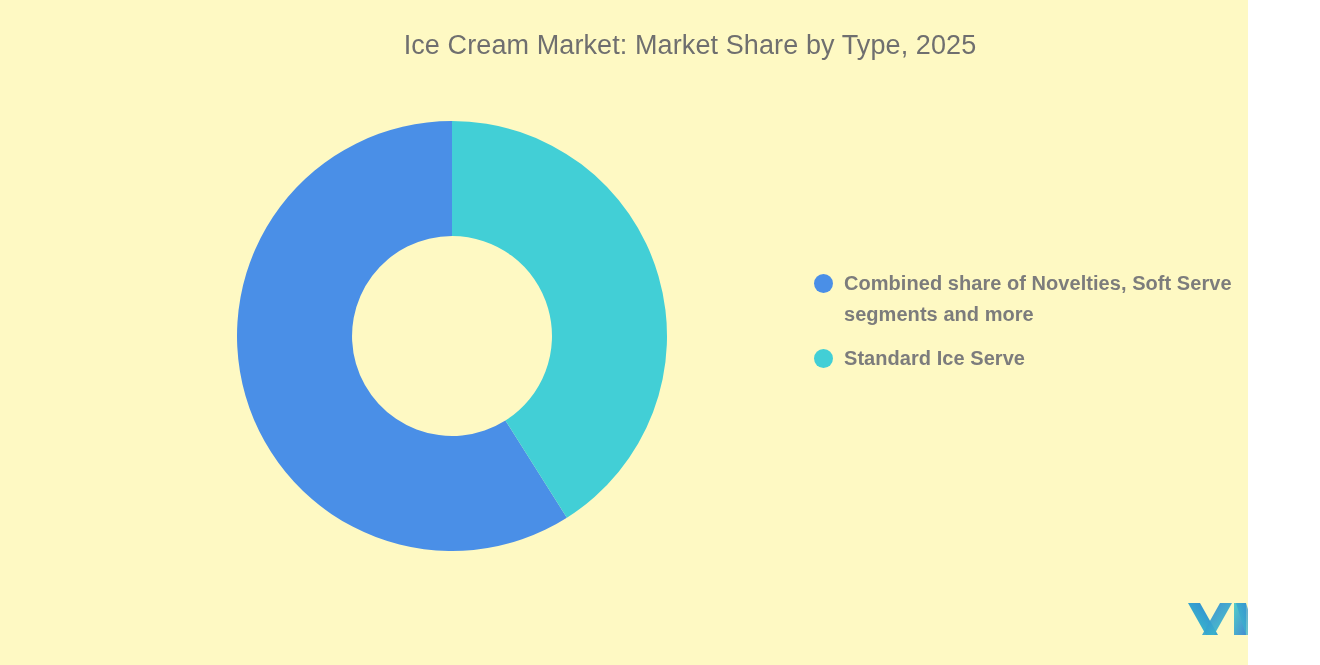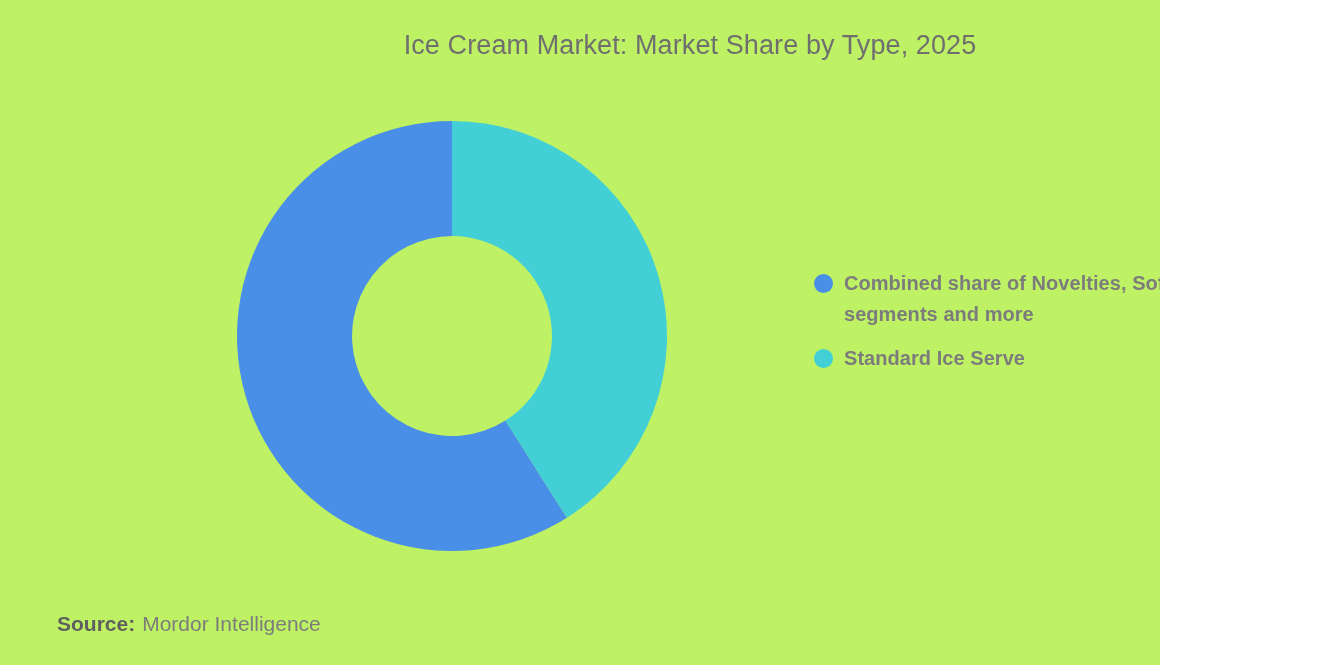--- a/index.html
+++ b/index.html
@@ -3,23 +3,23 @@
 <meta charset="utf-8">
 <title>Ice Cream Market Donut Chart</title>
 <style>
   html, body {
     margin: 0;
     padding: 0;
     background: #ffffff;
   }
   #page {
     position: relative;
-    width: 1160px;
+    width: 1248px;
     height: 665px;
-    background: #bef264;
+    background: #fef9c3;
     overflow: hidden;
     font-family: "Liberation Sans", sans-serif;
     -webkit-font-smoothing: antialiased;
   }
 
   
   #chart-title {
     position: absolute;
     left: 0;
     top: 30px;
@@ -138,23 +138,20 @@
       <span class="legend-label">Combined share of Novelties, Soft Serve segments and more</span>
     </div>
 
     <div class="legend-item">
       <span class="legend-swatch" style="background: rgb(66, 207, 214);"></span>
       <span class="legend-label">Standard Ice Serve</span>
     </div>
 
   </div>
 
-  <div id="source-line">
-    <span id="source-label">Source:</span><span id="source-value">Mordor Intelligence</span>
-  </div>
 
   <div id="logo">
     <svg width="72" height="42" viewBox="0 0 72 42">
       <defs>
         <linearGradient id="lg1" x1="0" y1="1" x2="1" y2="0">
           <stop offset="0%" stop-color="#3FC9C9"></stop>
           <stop offset="100%" stop-color="#2E7FD4"></stop>
         </linearGradient>
         <linearGradient id="lg2" x1="0" y1="0" x2="1" y2="1">
           <stop offset="0%" stop-color="#2E7FD4"></stop>

